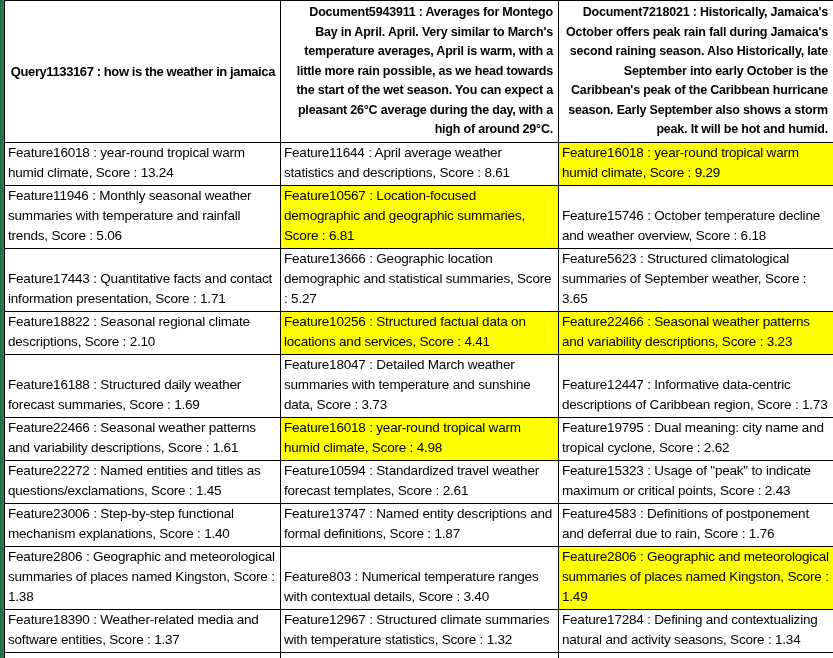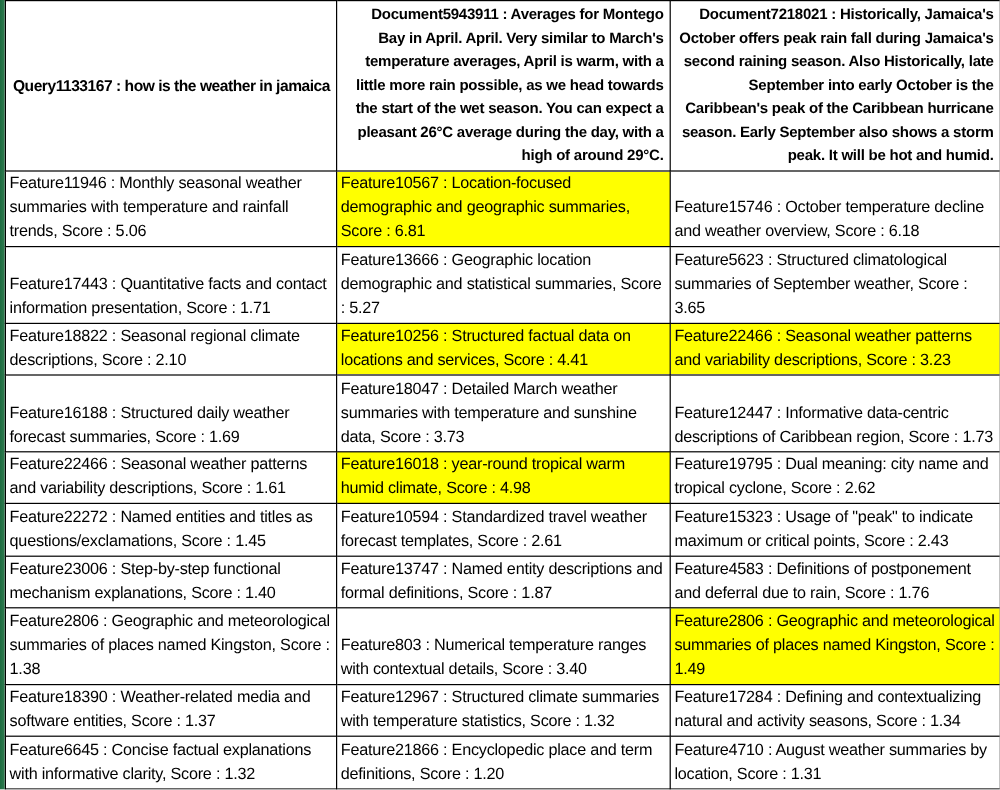--- a/index.html
+++ b/index.html
@@ -71,20 +71,25 @@
     </colgroup>
     <thead>
       <tr>
         <th class="q-head">Query1133167 : how is the weather in jamaica</th>
         <th class="doc-head">Document5943911 : Averages for Montego Bay in April. April. Very similar to March's temperature averages, April is warm, with a little more rain possible, as we head towards the start of the wet season. You can expect a pleasant 26°C average during the day, with a high of around 29°C.</th>
         <th class="doc-head">Document7218021 : Historically, Jamaica's October offers peak rain fall during Jamaica's second raining season. Also Historically, late September into early October is the Caribbean's peak of the Caribbean hurricane season. Early September also shows a storm peak. It will be hot and humid.</th>
       </tr>
     </thead>
     <tbody>
 
+    <tr>
+          <td>Feature16018 : year-round tropical warm humid climate, Score : 13.24</td>
+          <td>Feature11644 : April average weather statistics and descriptions, Score : 8.61</td>
+          <td class="hl">Feature16018 : year-round tropical warm humid climate, Score : 9.29</td>
+        </tr>
         <tr>
           <td>Feature11946 : Monthly seasonal weather summaries with temperature and rainfall trends, Score : 5.06</td>
           <td class="hl">Feature10567 : Location-focused demographic and geographic summaries, Score : 6.81</td>
           <td>Feature15746 : October temperature decline and weather overview, Score : 6.18</td>
         </tr>
         <tr>
           <td>Feature17443 : Quantitative facts and contact information presentation, Score : 1.71</td>
           <td>Feature13666 : Geographic location demographic and statistical summaries, Score : 5.27</td>
           <td>Feature5623 : Structured climatological summaries of September weather, Score : 3.65</td>
         </tr>

